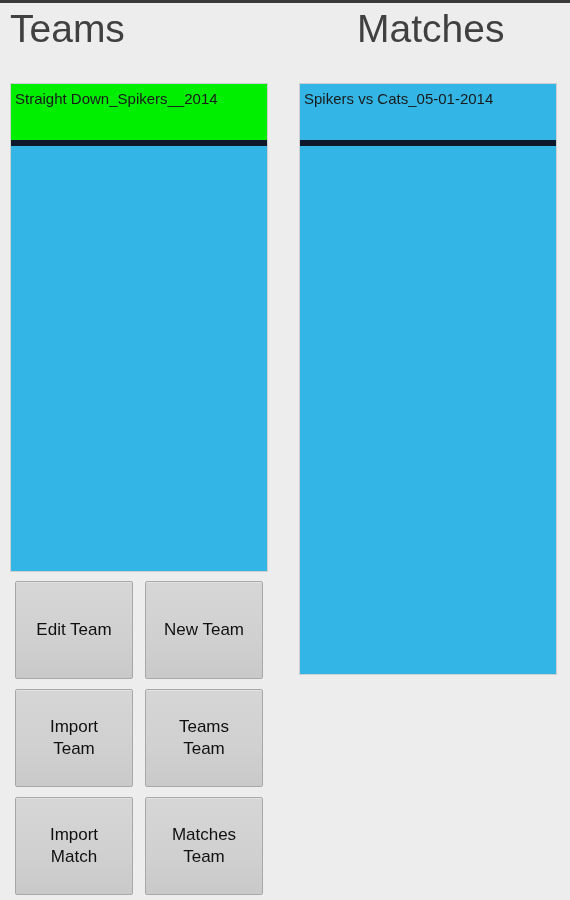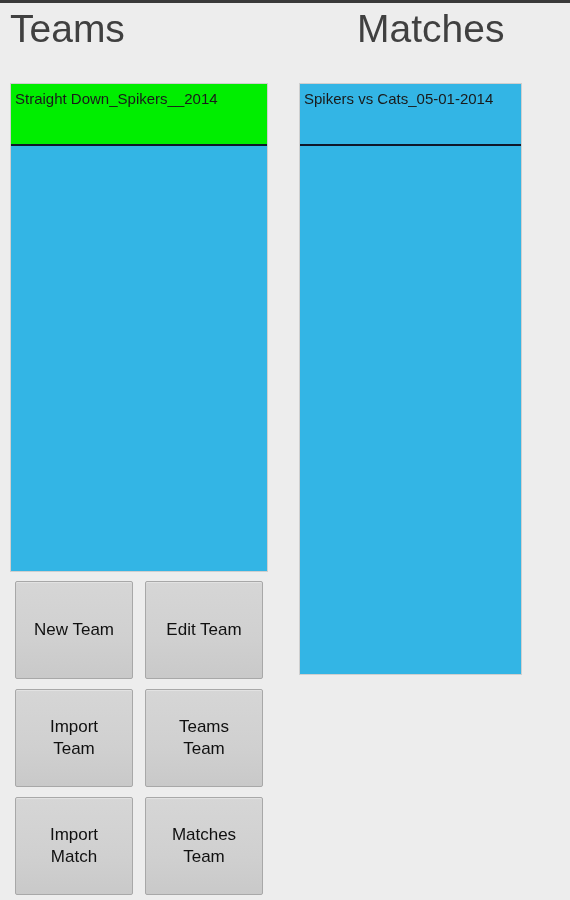--- a/index.html
+++ b/index.html
@@ -60,42 +60,42 @@
   }
   .list-teams {
     left: 10px;
     top: 80px;
     width: 258px;
     height: 489px;
   }
   .list-matches {
     left: 14px;
     top: 80px;
-    width: 223px;
+    width: 258px;
     height: 592px;
   }
 
   .list-item {
     position: relative;
     box-sizing: border-box;
     height: 62px;
     padding: 6px 4px 0 4px;
   }
   .list-item .item-label {
     display: block;
     font-size: 15px;
     line-height: 18px;
     color: #1a1a1a;
     white-space: nowrap;
     overflow: hidden;
   }
   .item-selected { background: #00ee00; }
   .item-plain    { background: #33b5e5; }
   .item-divider {
-    border-bottom: 2px solid #0f172a;
+    border-bottom: 6px solid #0f172a;
   }
 
   
   .btn-grid {
     position: absolute;
   }
   .grid-left {
     left: 15px;
     top: 578px;
     width: 253px;
@@ -140,24 +140,24 @@
 
     <div class="list-box list-teams">
       <div class="list-item item-selected item-divider">
         <span class="item-label">Straight Down_Spikers__2014</span>
       </div>
     </div>
 
     <div class="btn-grid grid-left">
       <div class="btn-row">
         <div class="btn btn-enabled">
-          <span class="btn-label">New Team</span>
+          <span class="btn-label">Edit Team</span>
         </div>
         <div class="btn btn-enabled">
-          <span class="btn-label">Edit Team</span>
+          <span class="btn-label">New Team</span>
         </div>
       </div>
       <div class="btn-row">
         <div class="btn btn-enabled">
           <span class="btn-label">Import
 Team</span>
         </div>
         <div class="btn btn-enabled">
           <span class="btn-label">Teams
 Team</span>

